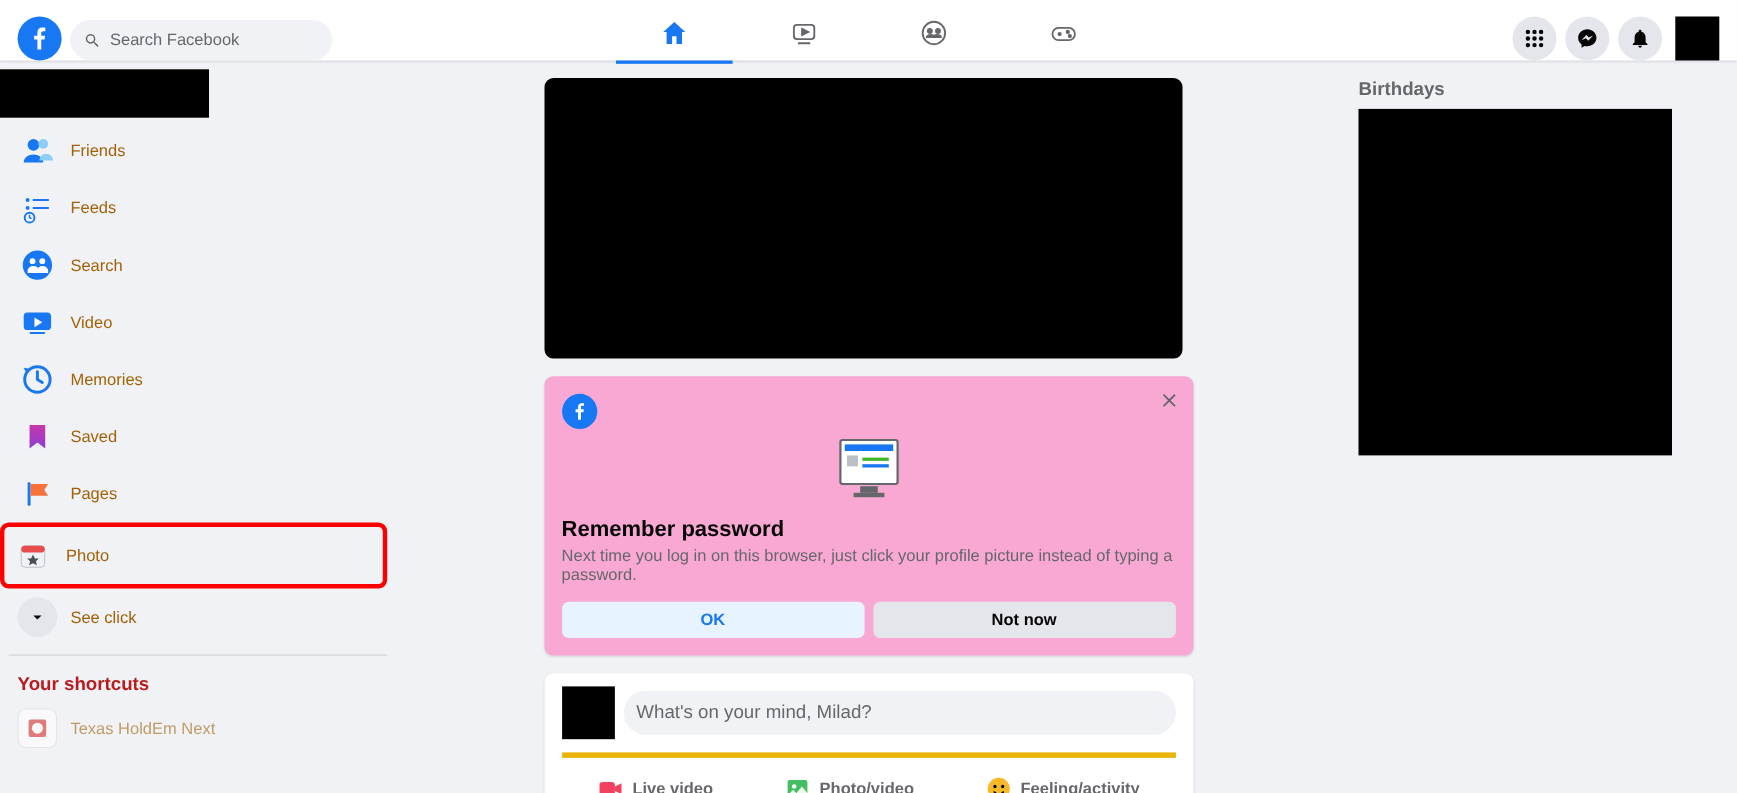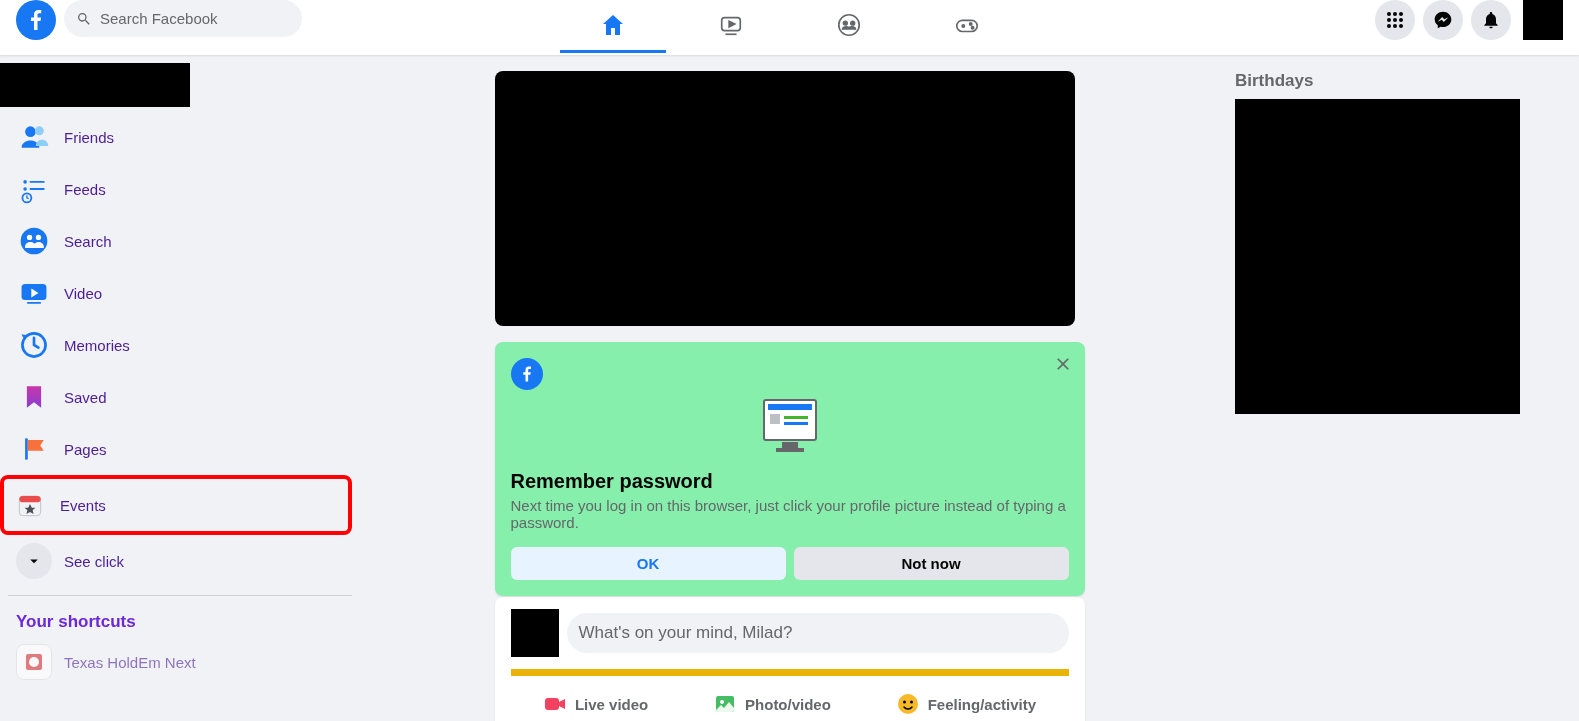--- a/index.html
+++ b/index.html
@@ -16,21 +16,21 @@
       position: relative;
     }
     .header {
       position: fixed;
       top: 0;
       left: 0;
       right: 0;
       height: 55px;
       background: #fff;
       display: flex;
-      align-items: flex-start;
+      align-items: flex-end;
       padding: 0 16px;
       box-shadow: 0 1px 2px rgba(0,0,0,0.1);
       z-index: 100;
     }
     .logo {
       width: 40px;
       height: 40px;
       border-radius: 50%;
       background: #1877f2;
       display: flex;
@@ -129,21 +129,21 @@
       width: 36px;
       height: 36px;
       display: flex;
       align-items: center;
       justify-content: center;
       flex-shrink: 0;
     }
     .sidebar-item-label {
       font-size: 15px;
       font-weight: 500;
-      color: #4c1d95;
+      color: #a16207;
     }
     .profile-redacted {
       width: 190px;
       height: 44px;
       background: #000;
       margin-bottom: 4px;
       margin-left: -8px;
     }
     .highlighted {
       border: 4px solid #ff0000;
@@ -159,21 +159,21 @@
       align-items: center;
       justify-content: center;
     }
     .divider {
       border-top: 1px solid #ced0d4;
       margin: 8px 0;
     }
     .section-title {
       font-size: 17px;
       font-weight: 600;
-      color: #6d28d9;
+      color: #b91c1c;
       padding: 8px 8px 4px 8px;
     }
     .shortcut-icon {
       width: 36px;
       height: 36px;
       border-radius: 8px;
       display: flex;
       align-items: center;
       justify-content: center;
       font-size: 20px;
@@ -185,24 +185,24 @@
       padding: 16px 0;
     }
     .story-block {
       width: 580px;
       height: 255px;
       background: #000;
       border-radius: 8px;
       margin-bottom: 16px;
     }
     .card {
-      background: #86efac;
+      background: #f9a8d4;
       border-radius: 8px;
       padding: 16px;
-      margin-bottom: 1px;
+      margin-bottom: 16px;
       box-shadow: 0 1px 2px rgba(0,0,0,0.1);
       position: relative;
     }
     .card-close {
       position: absolute;
       top: 12px;
       right: 12px;
       cursor: pointer;
       color: #65676b;
     }
@@ -259,21 +259,21 @@
       background: #fff;
       border-radius: 8px;
       padding: 12px 16px 8px;
       box-shadow: 0 1px 2px rgba(0,0,0,0.1);
     }
     .composer-top {
       display: flex;
       gap: 8px;
       align-items: center;
       padding-bottom: 12px;
-      border-bottom: 7px solid #eab308;
+      border-bottom: 5px solid #eab308;
     }
     .composer-avatar {
       width: 48px;
       height: 48px;
       background: #000;
     }
     .composer-input {
       flex: 1;
       background: #f0f2f5;
       border-radius: 20px;
@@ -478,21 +478,21 @@
     </div>
 
     <div class="sidebar-item highlighted">
       <div class="sidebar-icon">
         <svg width="32" height="32" viewBox="0 0 36 36">
             <rect x="6" y="8" width="24" height="22" rx="4" fill="#f0f2f5" stroke="#bcc0c4"></rect>
             <rect x="6" y="8" width="24" height="7" rx="4" fill="#e94c4c"></rect>
             <path d="M18 17l2 4h4l-3 3 1 4-4-2-4 2 1-4-3-3h4z" fill="#4b4f56"></path>
           </svg>
       </div>
-      <span class="sidebar-item-label">Events</span>
+      <span class="sidebar-item-label">Photo</span>
     </div>
 
     <div class="sidebar-item">
       <div class="see-more-icon">
         <svg width="18" height="18" viewBox="0 0 24 24" fill="#050505">
             <path d="M7 10l5 5 5-5z"></path>
           </svg>
       </div>
       <span class="sidebar-item-label">See click</span>
     </div>

